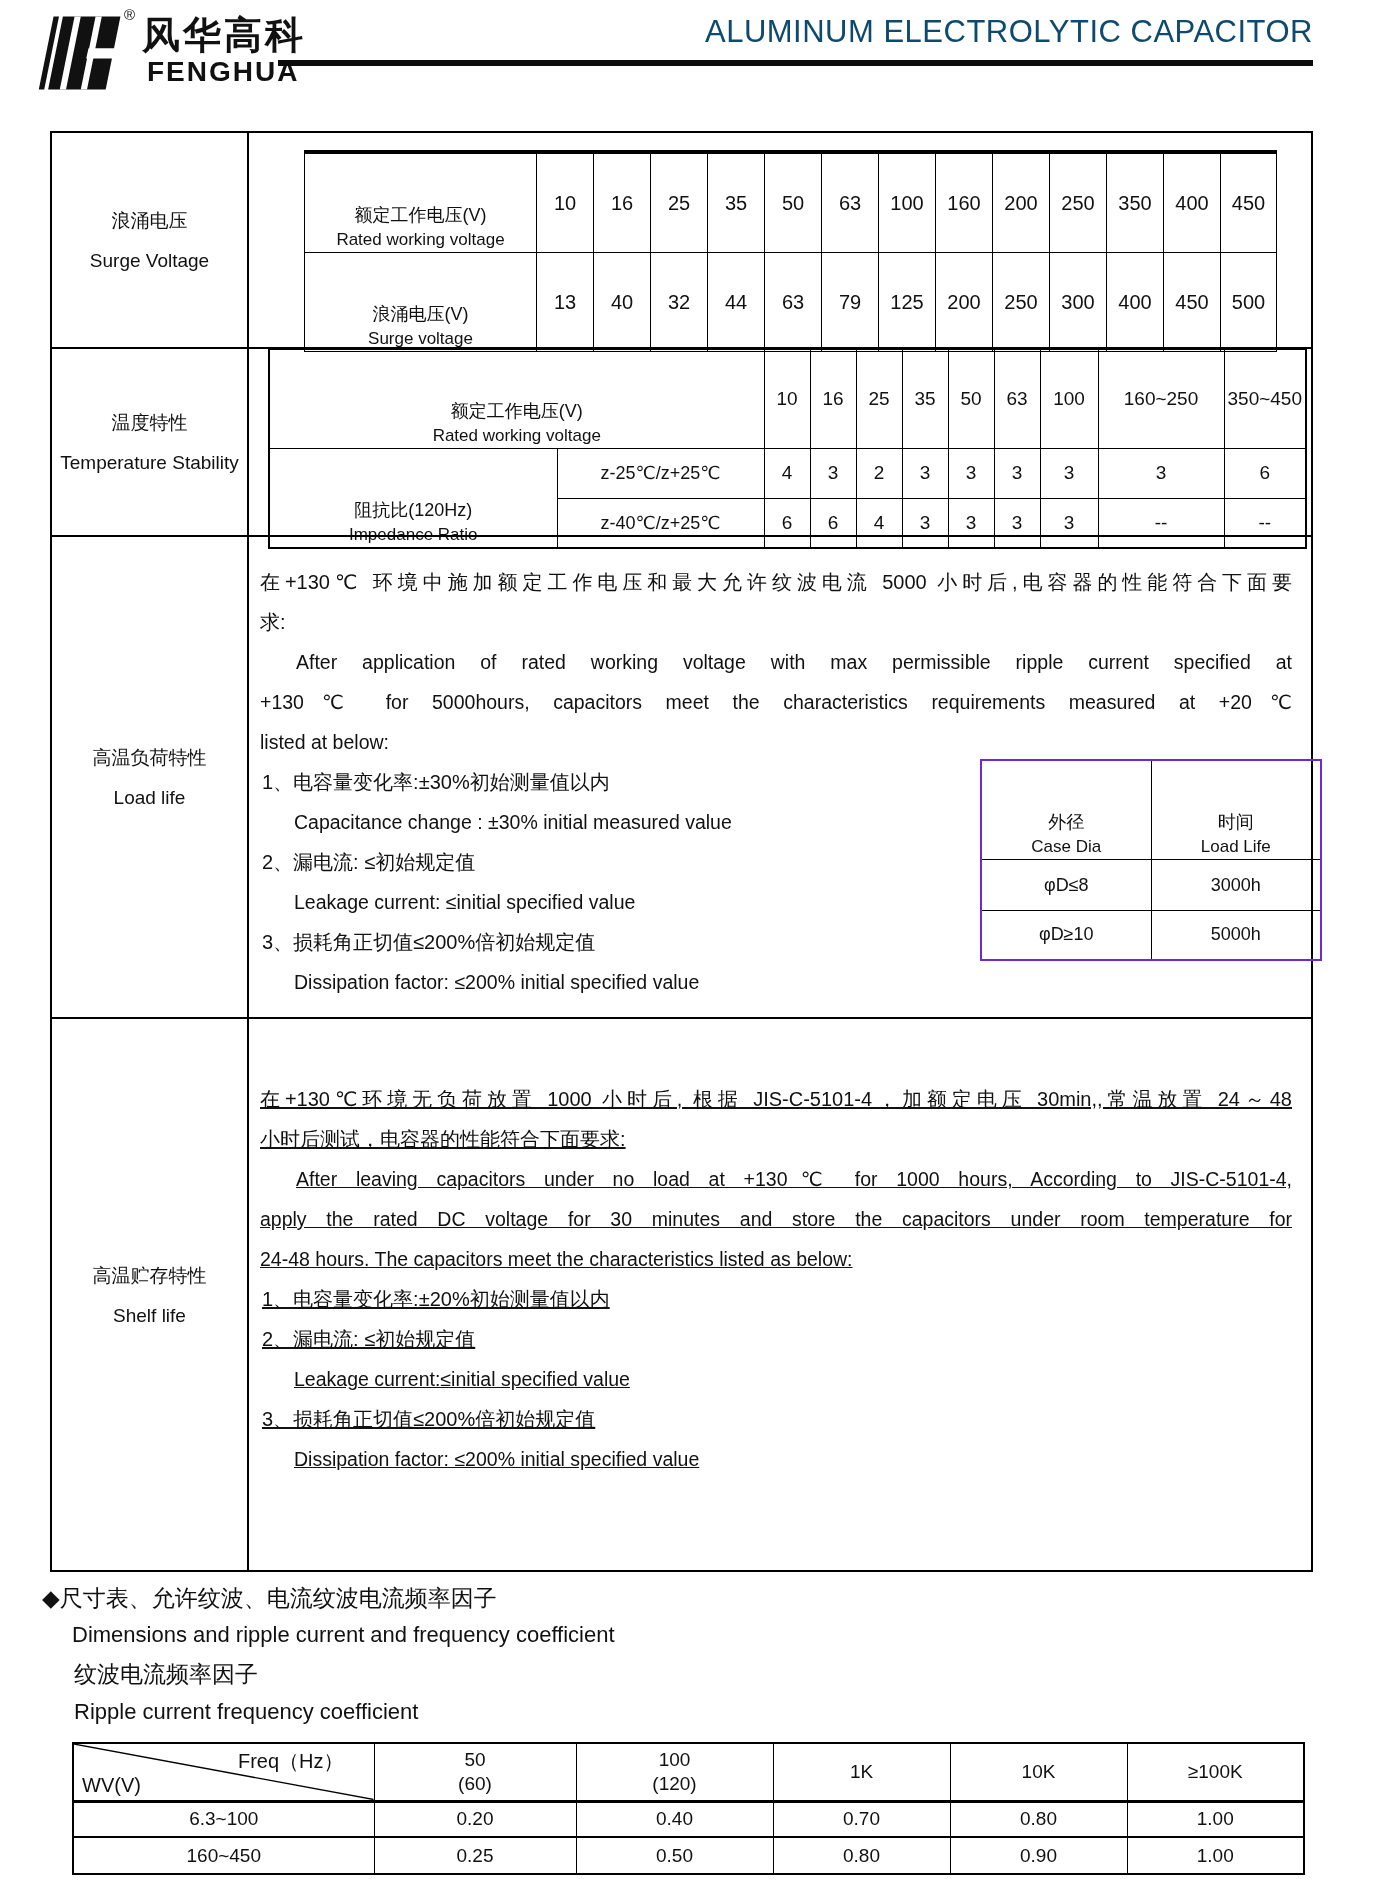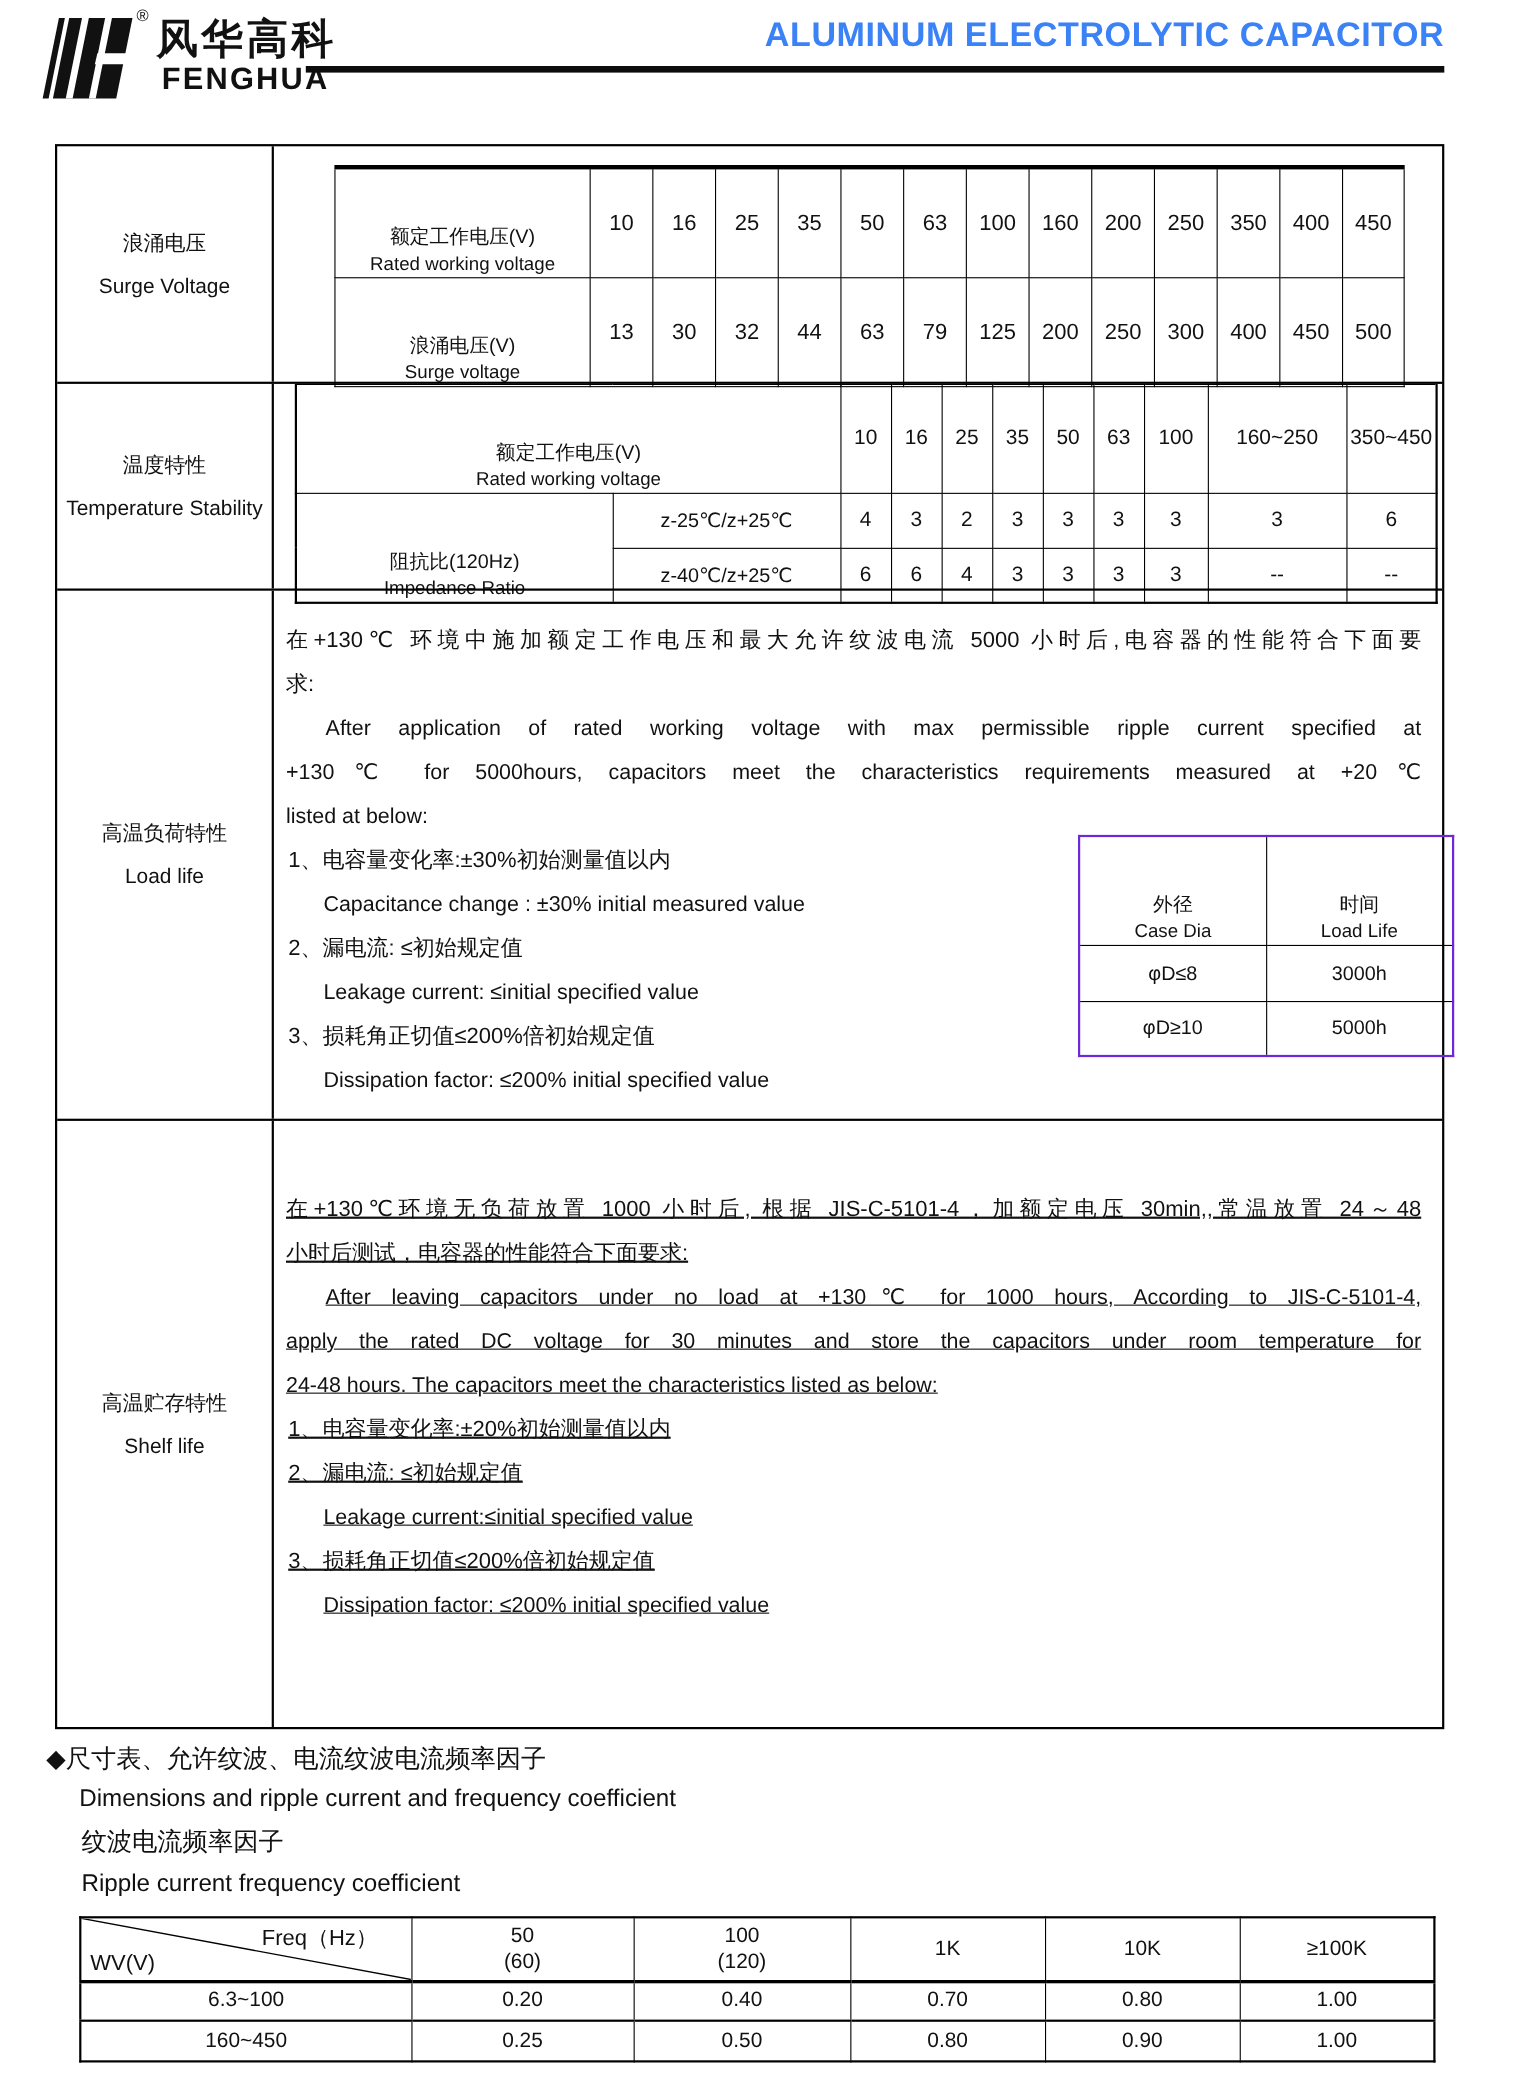--- a/index.html
+++ b/index.html
@@ -5,21 +5,21 @@
   html,body{margin:0;padding:0;background:#fff;}
   body{width:1383px;height:1892px;position:relative;overflow:hidden;
        font-family:"Liberation Sans","DejaVu Sans",sans-serif;color:#111;}
   .abs{position:absolute;}
 
   
   #logo-cn{left:142px;top:10px;font-size:38px;font-weight:bold;letter-spacing:3px;}
   #logo-en{left:147px;top:56px;font-size:28px;font-weight:bold;letter-spacing:2px;}
   #logo-reg{left:124px;top:6px;font-size:15px;}
   #doc-title{left:400px;top:14px;width:913px;text-align:right;font-size:31px;
-             font-weight:bold;color:#3b82f6;letter-spacing:.5px;}
+             font-weight:normal;color:#0c4a6e;letter-spacing:.5px;}
   #title-rule{left:278px;top:60px;width:1035px;height:6px;background:#0c0c0c;}
 
   
   #main-table{left:50px;top:131px;width:1263px;height:1441px;border:2px solid #000;box-sizing:border-box;}
   .section{position:absolute;left:0;width:100%;box-sizing:border-box;}
   .section.bt{border-top:2.5px solid #000;}
   .sec-label{position:absolute;left:0;top:0;bottom:0;width:195px;border-right:2px solid #000;
              display:flex;flex-direction:column;align-items:center;justify-content:center;
              gap:16px;font-size:19px;text-align:center;}
 
@@ -125,21 +125,21 @@
         <td class="num">350</td>
         <td class="num">400</td>
         <td class="num">450</td>
       </tr>
       <tr style="height:75px">
         <td>
           <div class="hd-cn">浪涌电压(V)</div>
           <div class="hd-en">Surge voltage</div>
         </td>
         <td class="num">13</td>
-        <td class="num">30</td>
+        <td class="num">40</td>
         <td class="num">32</td>
         <td class="num">44</td>
         <td class="num">63</td>
         <td class="num">79</td>
         <td class="num">125</td>
         <td class="num">200</td>
         <td class="num">250</td>
         <td class="num">300</td>
         <td class="num">400</td>
         <td class="num">450</td>

